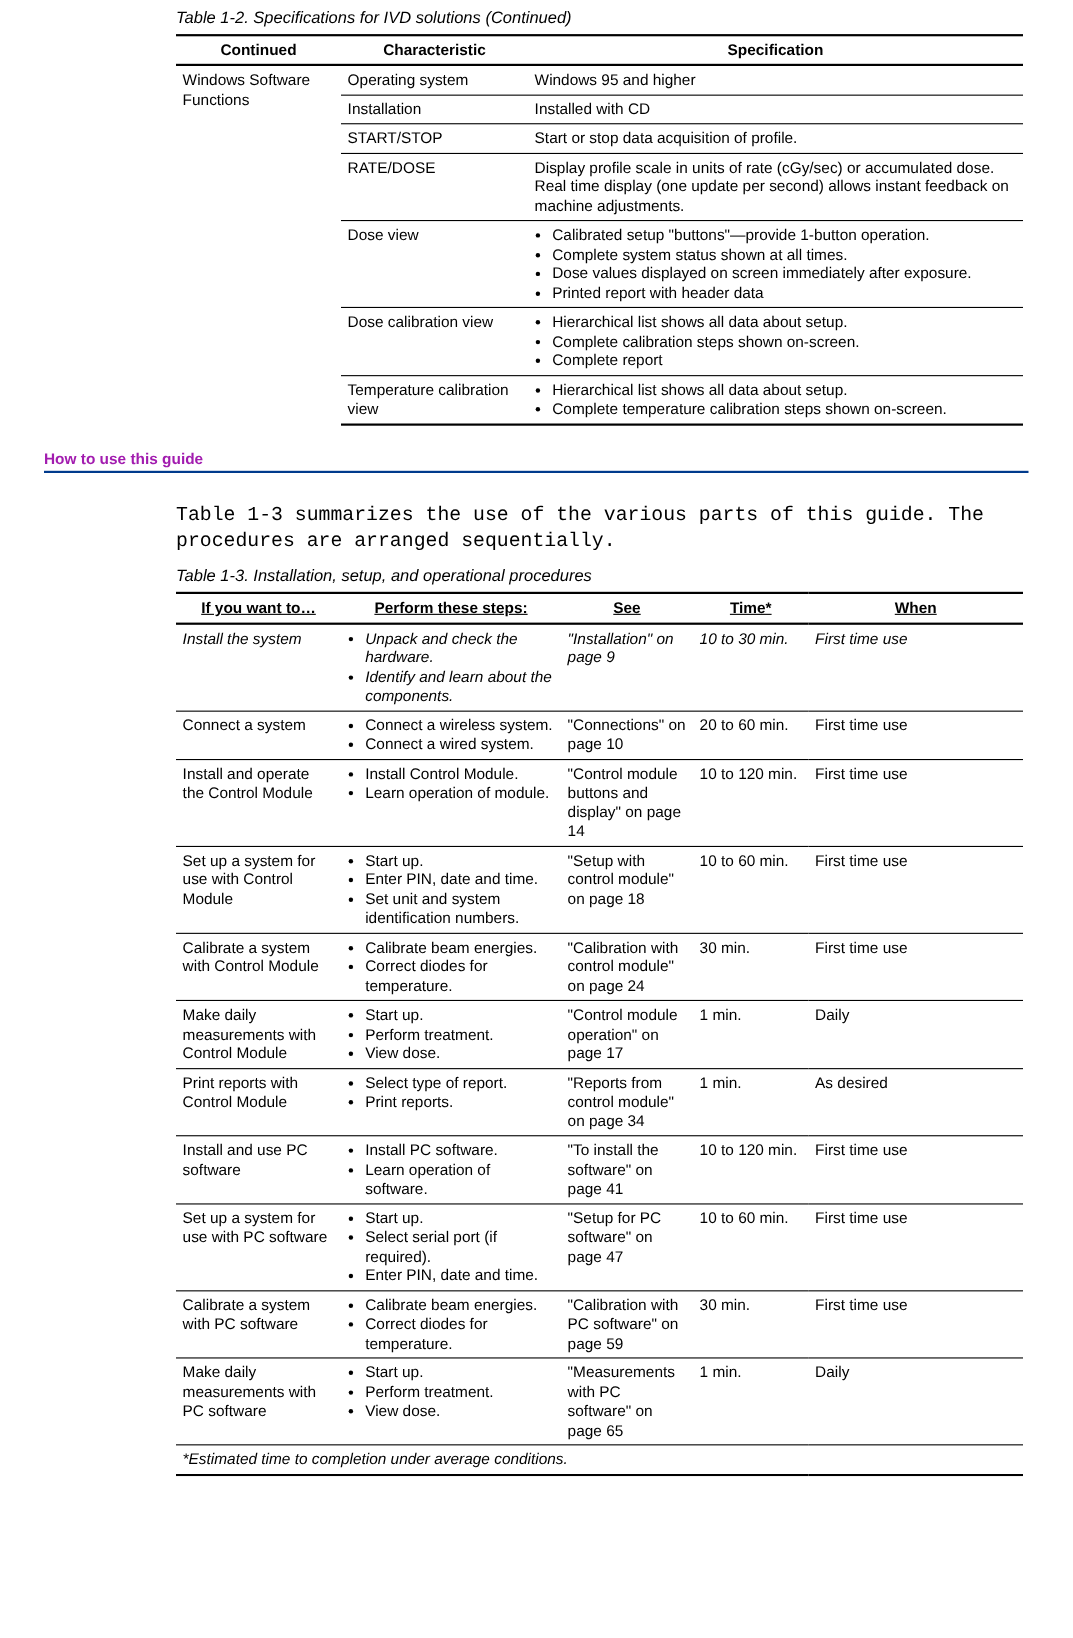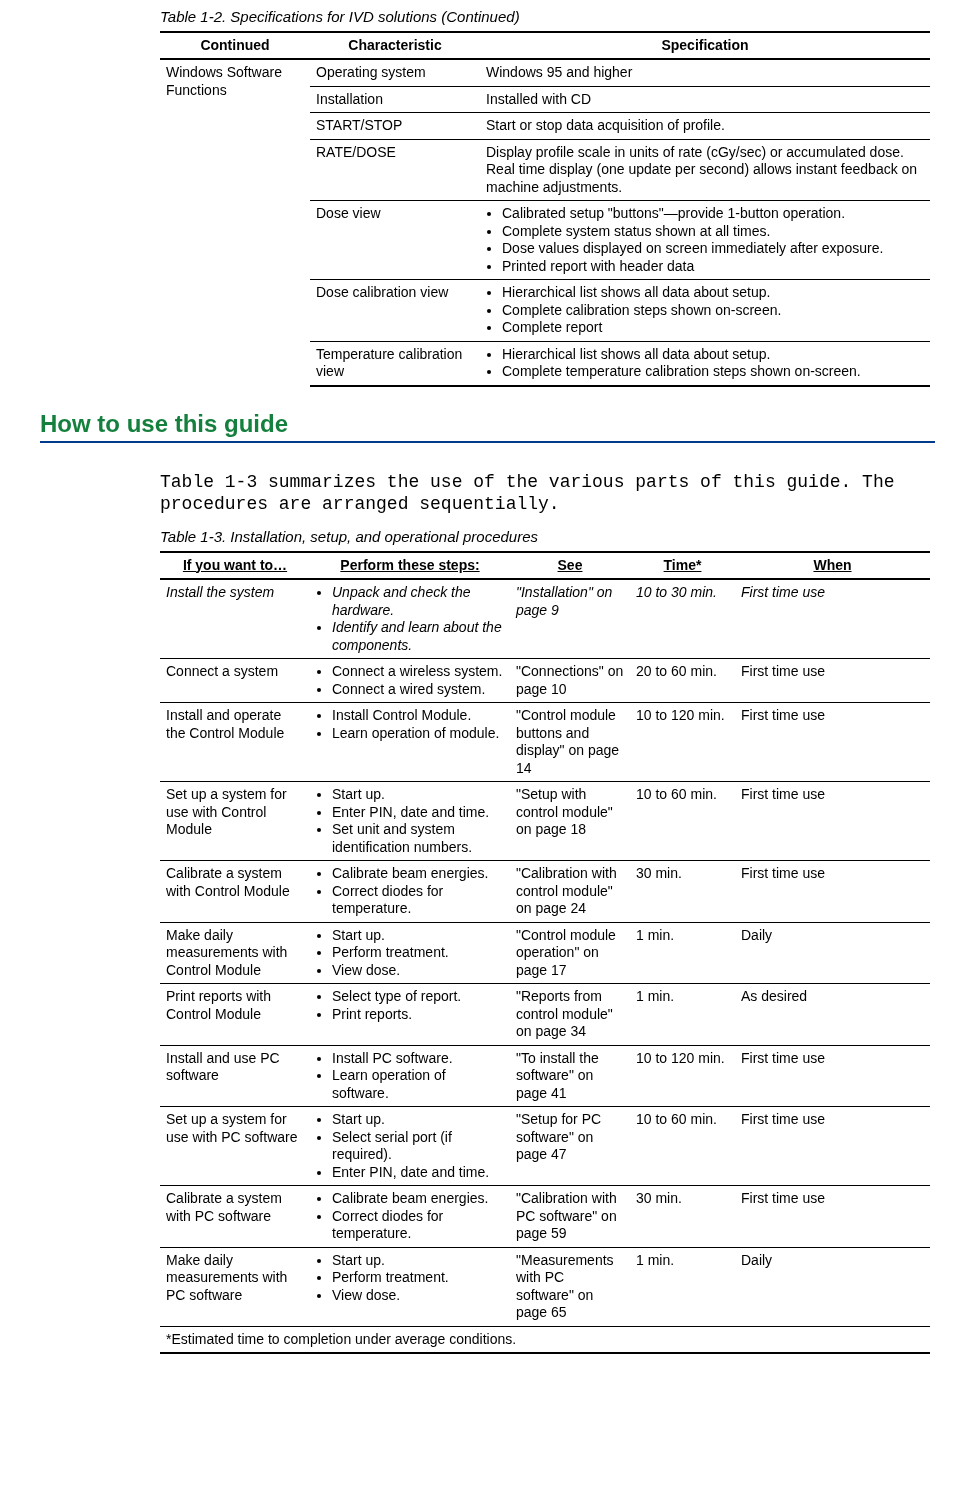--- a/index.html
+++ b/index.html
@@ -13,23 +13,23 @@
   }
   .page {
     padding: 0 40px 0 40px;
   }
   .table-caption {
     font-style: italic;
     font-size: 15px;
     margin: 8px 0 4px 120px;
   }
   .section-heading {
-    color: #15803d;
+    color: #a21caf;
     font-weight: bold;
-    font-size: 24px;
+    font-size: 14px;
     margin: 22px 0 0 0;
     border-bottom: 2px solid #003a8c;
     padding-bottom: 2px;
   }
   .intro {
     margin: 28px 0 12px 120px;
     font-size: 18px;
     font-family: Liberation Mono, monospace;
   }
   table.spec {
@@ -75,20 +75,21 @@
     border-top: 1px solid #000;
     padding: 4px 6px;
     vertical-align: top;
   }
   table.proc tbody tr:first-child td {
     border-top: none;
     font-style: italic;
   }
   table.proc td.footnote {
     border-bottom: 2px solid #000;
+    font-style: italic;
   }
   ul.bullets {
     margin: 0;
     padding-left: 16px;
   }
   ul.bullets li {
     margin: 0;
     padding: 0;
   }
 </style>

